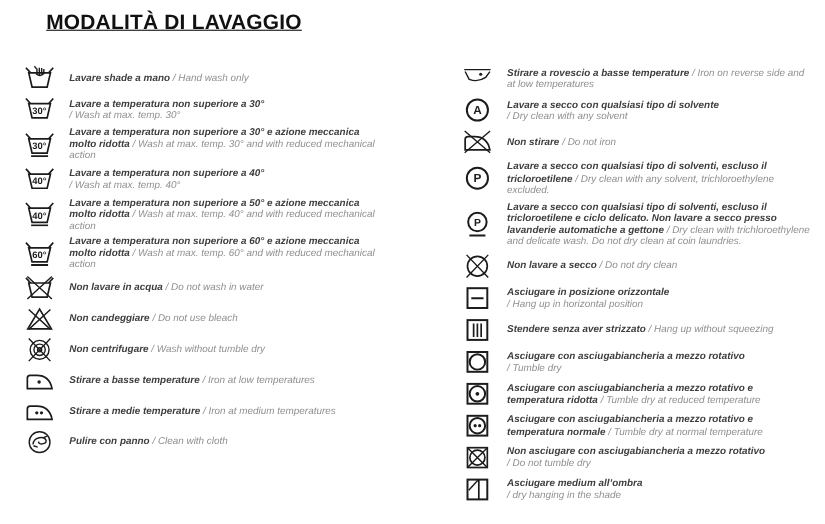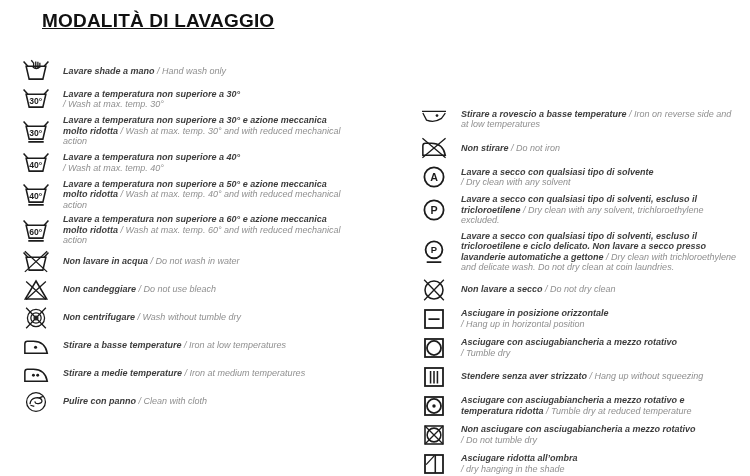--- a/index.html
+++ b/index.html
@@ -10,21 +10,21 @@
   }
   .page{padding:10px 0 0 22px;}
   .title{
     margin:0 0 0 20px;
     font-size:19px;font-weight:bold;color:var(--c-head,#111);
     letter-spacing:.2px;
     text-decoration:underline;
   }
   .cols{display:flex;margin-top:27px;}
   .col{display:flex;flex-direction:column;gap:4px;width:331px;}
-  .col.right{gap:5px;margin-left:67px;width:320px;margin-top:48px;}
+  .col.right{gap:5px;margin-left:67px;width:320px;}
   .row{display:flex;align-items:center;}
   .icon{width:28px;height:24px;flex:0 0 28px;}
   .txt{
     margin:0 0 0 13px;width:278px;
     font-size:9px;line-height:10.5px;font-style:italic;color:var(--c-en,#8f8f8f);
   }
   .it{font-weight:bold;color:var(--c-it,#3d3d3d);}
   .en{font-weight:normal;color:var(--c-en,#8f8f8f);}
   
   #sprite path,#sprite circle,#sprite line,#sprite rect,#sprite polygon{
@@ -271,32 +271,32 @@
       </div>
     <div class="col right" id="col-right">
         <div class="row">
           <svg class="icon" viewBox="0 0 32 28">
             <use href="#sym-iron-reverse-low"></use>
           </svg>
           <p class="txt"><span class="it">Stirare a rovescio a basse temperature</span> <span class="en">/ Iron on reverse side and at low temperatures</span></p>
         </div>
         <div class="row">
           <svg class="icon" viewBox="0 0 32 28">
+            <use href="#sym-dryclean-any-solvent"></use>
+          </svg>
+          <p class="txt"><span class="it">Lavare a secco con qualsiasi tipo di solvente</span><br><span class="en">/ Dry clean with any solvent</span></p>
+        </div>
+        <div class="row">
+          <svg class="icon" viewBox="0 0 32 28">
             <use href="#sym-no-iron"></use>
           </svg>
           <p class="txt"><span class="it">Non stirare</span> <span class="en">/ Do not iron</span></p>
         </div>
         <div class="row">
           <svg class="icon" viewBox="0 0 32 28">
-            <use href="#sym-dryclean-any-solvent"></use>
-          </svg>
-          <p class="txt"><span class="it">Lavare a secco con qualsiasi tipo di solvente</span><br><span class="en">/ Dry clean with any solvent</span></p>
-        </div>
-        <div class="row">
-          <svg class="icon" viewBox="0 0 32 28">
             <use href="#sym-dryclean-p"></use>
           </svg>
           <p class="txt"><span class="it">Lavare a secco con qualsiasi tipo di solventi, escluso il tricloroetilene</span> <span class="en">/ Dry clean with any solvent, trichloroethylene excluded.</span></p>
         </div>
         <div class="row">
           <svg class="icon" viewBox="0 0 32 28">
             <use href="#sym-dryclean-p-delicate"></use>
           </svg>
           <p class="txt"><span class="it">Lavare a secco con qualsiasi tipo di solventi, escluso il tricloroetilene e ciclo delicato. Non lavare a secco presso lavanderie automatiche a gettone</span> <span class="en">/ Dry clean with trichloroethylene and delicate wash. Do not dry clean at coin laundries.</span></p>
         </div>
@@ -307,43 +307,49 @@
           <p class="txt"><span class="it">Non lavare a secco</span> <span class="en">/ Do not dry clean</span></p>
         </div>
         <div class="row">
           <svg class="icon" viewBox="0 0 32 28">
             <use href="#sym-dry-flat"></use>
           </svg>
           <p class="txt"><span class="it">Asciugare in posizione orizzontale</span><br><span class="en">/ Hang up in horizontal position</span></p>
         </div>
         <div class="row">
           <svg class="icon" viewBox="0 0 32 28">
+            <use href="#sym-drip-dry"></use>
+          </svg>
+          <p class="txt"><span class="it">Stendere senza aver strizzato</span> <span class="en">/ Hang up without squeezing</span></p>
+        </div>
+        <div class="row">
+          <svg class="icon" viewBox="0 0 32 28">
             <use href="#sym-tumble-dry"></use>
           </svg>
           <p class="txt"><span class="it">Asciugare con asciugabiancheria a mezzo rotativo</span><br><span class="en">/ Tumble dry</span></p>
         </div>
         <div class="row">
           <svg class="icon" viewBox="0 0 32 28">
-            <use href="#sym-drip-dry"></use>
-          </svg>
-          <p class="txt"><span class="it">Stendere senza aver strizzato</span> <span class="en">/ Hang up without squeezing</span></p>
-        </div>
-        <div class="row">
-          <svg class="icon" viewBox="0 0 32 28">
             <use href="#sym-tumble-dry-low"></use>
           </svg>
           <p class="txt"><span class="it">Asciugare con asciugabiancheria a mezzo rotativo e temperatura ridotta</span> <span class="en">/ Tumble dry at reduced temperature</span></p>
         </div>
         <div class="row">
           <svg class="icon" viewBox="0 0 32 28">
+            <use href="#sym-tumble-dry-normal"></use>
+          </svg>
+          <p class="txt"><span class="it">Asciugare con asciugabiancheria a mezzo rotativo e temperatura normale</span> <span class="en">/ Tumble dry at normal temperature</span></p>
+        </div>
+        <div class="row">
+          <svg class="icon" viewBox="0 0 32 28">
             <use href="#sym-no-tumble-dry"></use>
           </svg>
           <p class="txt"><span class="it">Non asciugare con asciugabiancheria a mezzo rotativo</span><br><span class="en">/ Do not tumble dry</span></p>
         </div>
         <div class="row">
           <svg class="icon" viewBox="0 0 32 28">
             <use href="#sym-dry-in-shade"></use>
           </svg>
-          <p class="txt"><span class="it">Asciugare ridotta all’ombra</span><br><span class="en">/ dry hanging in the shade</span></p>
+          <p class="txt"><span class="it">Asciugare medium all’ombra</span><br><span class="en">/ dry hanging in the shade</span></p>
         </div>
       </div>
   </div>
 </div>
 
 </body></html>

